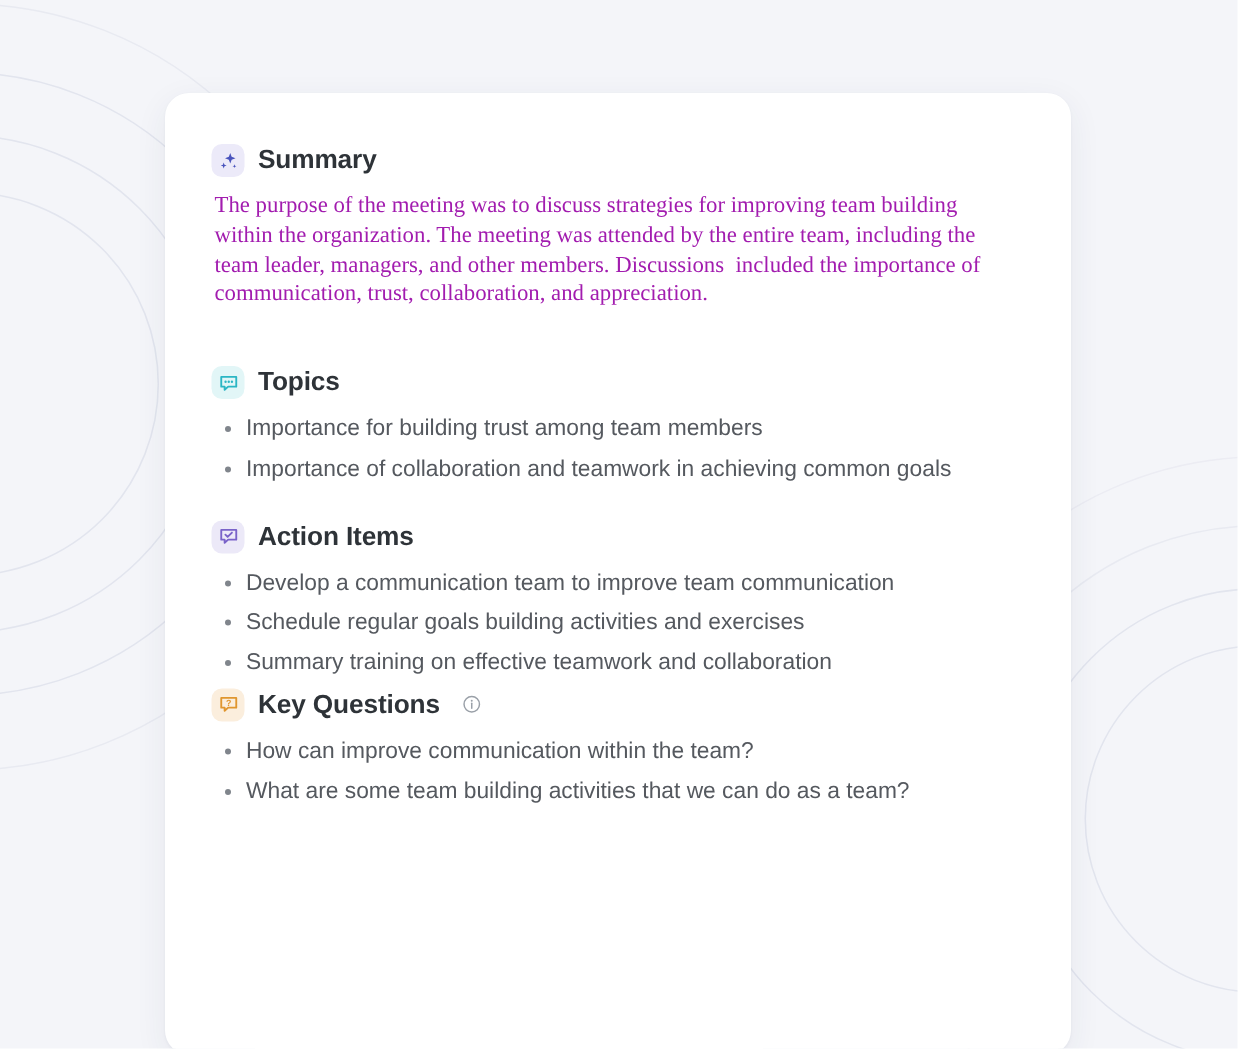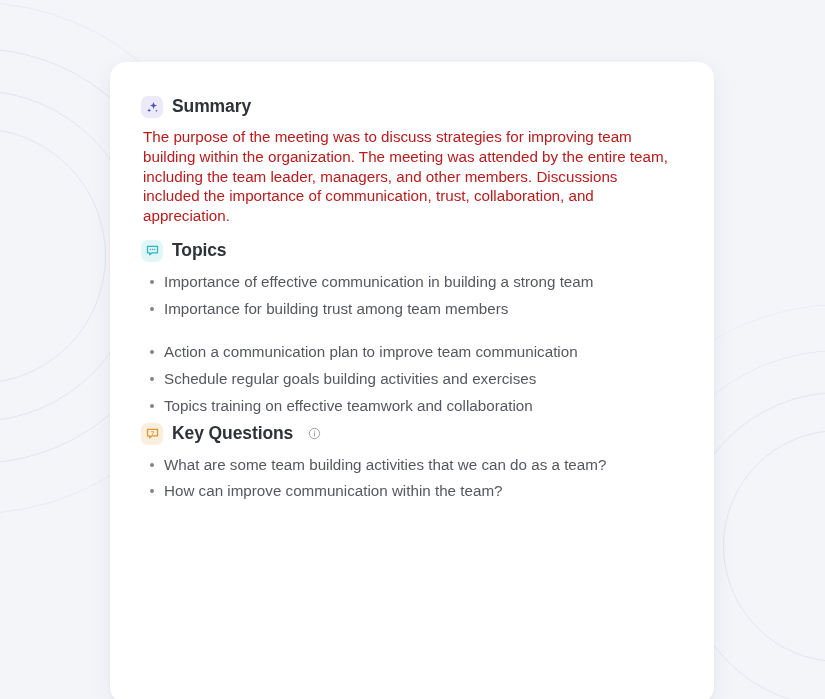--- a/index.html
+++ b/index.html
@@ -86,23 +86,24 @@
     margin-left: 6px;
     display: inline-flex;
     align-items: center;
   }
 
   
   .summary-text {
     margin: 9px 0 0 2px;
     font-size: 15.2px;
     line-height: 1.30;
-    color: #b91c1c;
+    color: #a21caf;
     max-width: 525px;
     white-space: pre-wrap;
+    font-family: Liberation Serif, serif;
   }
 
   ul.bullets {
     list-style: none;
     margin: 10px 0 0 0;
     padding: 0;
   }
   ul.bullets li {
     position: relative;
     padding-left: 23px;
@@ -116,21 +117,21 @@
     content: "";
     position: absolute;
     left: 9px;
     top: 8px;
     width: 4px;
     height: 4px;
     border-radius: 50%;
     background: #80858c;
   }
 
-  .gap-topics  { margin-top: 14px; }
+  .gap-topics  { margin-top: 38px; }
   .gap-action  { margin-top: 24px; }
   .gap-key     { }
 </style>
 </head>
 <body>
 
 <div class="bg-decor">
   <div class="ring ring-left-1"></div>
   <div class="ring ring-left-2"></div>
   <div class="ring ring-left-3"></div>
@@ -163,30 +164,39 @@
         <svg width="15" height="15" viewBox="0 0 24 24" aria-hidden="true">
           <path d="M4 5.2h16v10.4h-8.6L7.6 19v-3.4H4z" fill="none" stroke="#2bb6c4" stroke-width="2" stroke-linejoin="round"></path>
           <circle cx="8.6" cy="10.4" r="1.25" fill="#2bb6c4"></circle>
           <circle cx="12" cy="10.4" r="1.25" fill="#2bb6c4"></circle>
           <circle cx="15.4" cy="10.4" r="1.25" fill="#2bb6c4"></circle>
         </svg>
       </span>
       <span class="sec-title">Topics</span>
     </div>
     <ul class="bullets">
-      <li>Importance of effective communication in building a strong team</li>
       <li>Importance for building trust among team members</li>
+      <li>Importance of collaboration and teamwork in achieving common goals</li>
     </ul>
   </div>
 
   <div class="section gap-action">
+    <div class="section-head">
+      <span class="sec-icon ic-action">
+        <svg width="15" height="15" viewBox="0 0 24 24" aria-hidden="true">
+          <path d="M4 5.2h16v10.4h-8.6L7.6 19v-3.4H4z" fill="none" stroke="#7a63c9" stroke-width="2" stroke-linejoin="round"></path>
+          <path d="M8.4 10.3l2.4 2.4 4.6-4.6" fill="none" stroke="#7a63c9" stroke-width="2" stroke-linecap="round" stroke-linejoin="round"></path>
+        </svg>
+      </span>
+      <span class="sec-title">Action Items</span>
+    </div>
     <ul class="bullets">
-      <li>Action a communication plan to improve team communication</li>
+      <li>Develop a communication team to improve team communication</li>
       <li>Schedule regular goals building activities and exercises</li>
-      <li>Topics training on effective teamwork and collaboration</li>
+      <li>Summary training on effective teamwork and collaboration</li>
     </ul>
   </div>
 
   <div class="section gap-key">
     <div class="section-head">
       <span class="sec-icon ic-key">
         <svg width="15" height="15" viewBox="0 0 24 24" aria-hidden="true">
           <path d="M4 5.2h16v10.4h-8.6L7.6 19v-3.4H4z" fill="none" stroke="#e0962f" stroke-width="2" stroke-linejoin="round"></path>
           <text x="12" y="13.8" text-anchor="middle" font-family="Liberation Sans, sans-serif" font-size="9.5" font-weight="bold" fill="#e0962f">?</text>
         </svg>
@@ -194,18 +204,18 @@
       <span class="sec-title">Key Questions</span>
       <span class="info-icon">
         <svg width="13" height="13" viewBox="0 0 24 24" aria-hidden="true">
           <circle cx="12" cy="12" r="9.5" fill="none" stroke="#9aa0a8" stroke-width="1.8"></circle>
           <circle cx="12" cy="7.6" r="1.2" fill="#9aa0a8"></circle>
           <path d="M12 10.8v6" stroke="#9aa0a8" stroke-width="1.8" stroke-linecap="round"></path>
         </svg>
       </span>
     </div>
     <ul class="bullets">
+      <li>How can improve communication within the team?</li>
       <li>What are some team building activities that we can do as a team?</li>
-      <li>How can improve communication within the team?</li>
     </ul>
   </div>
 
 </div>
 
 </body></html>

